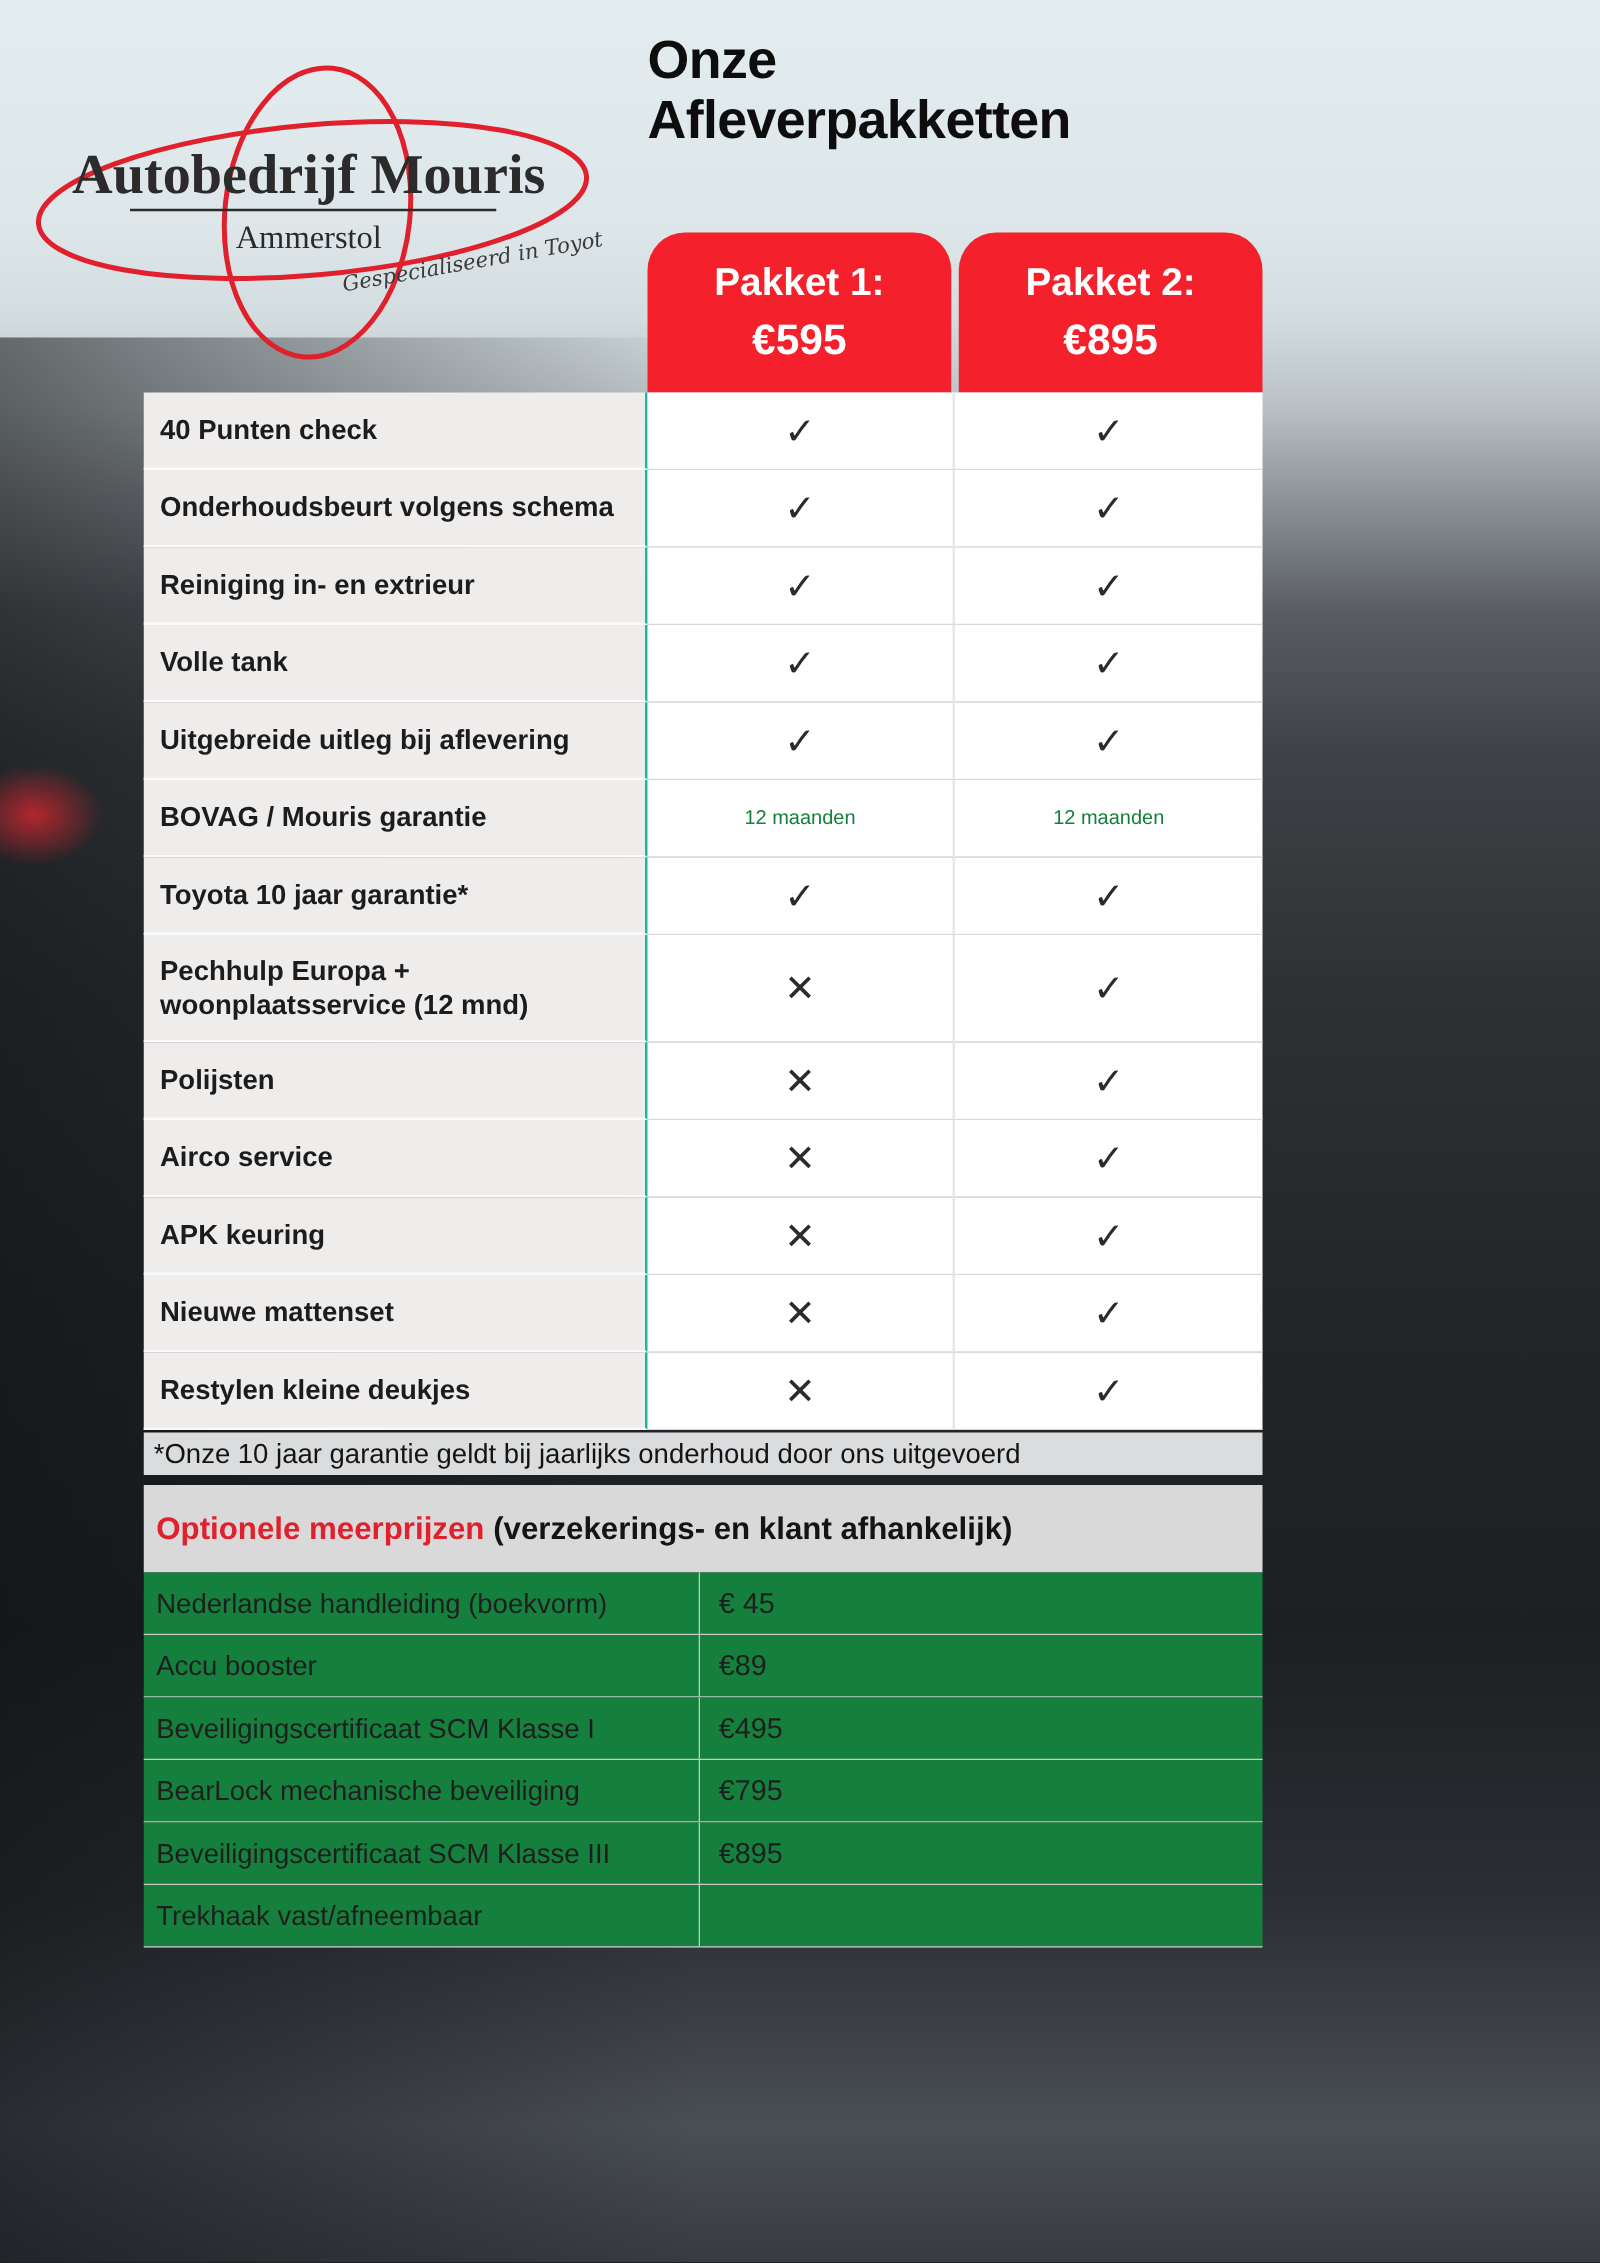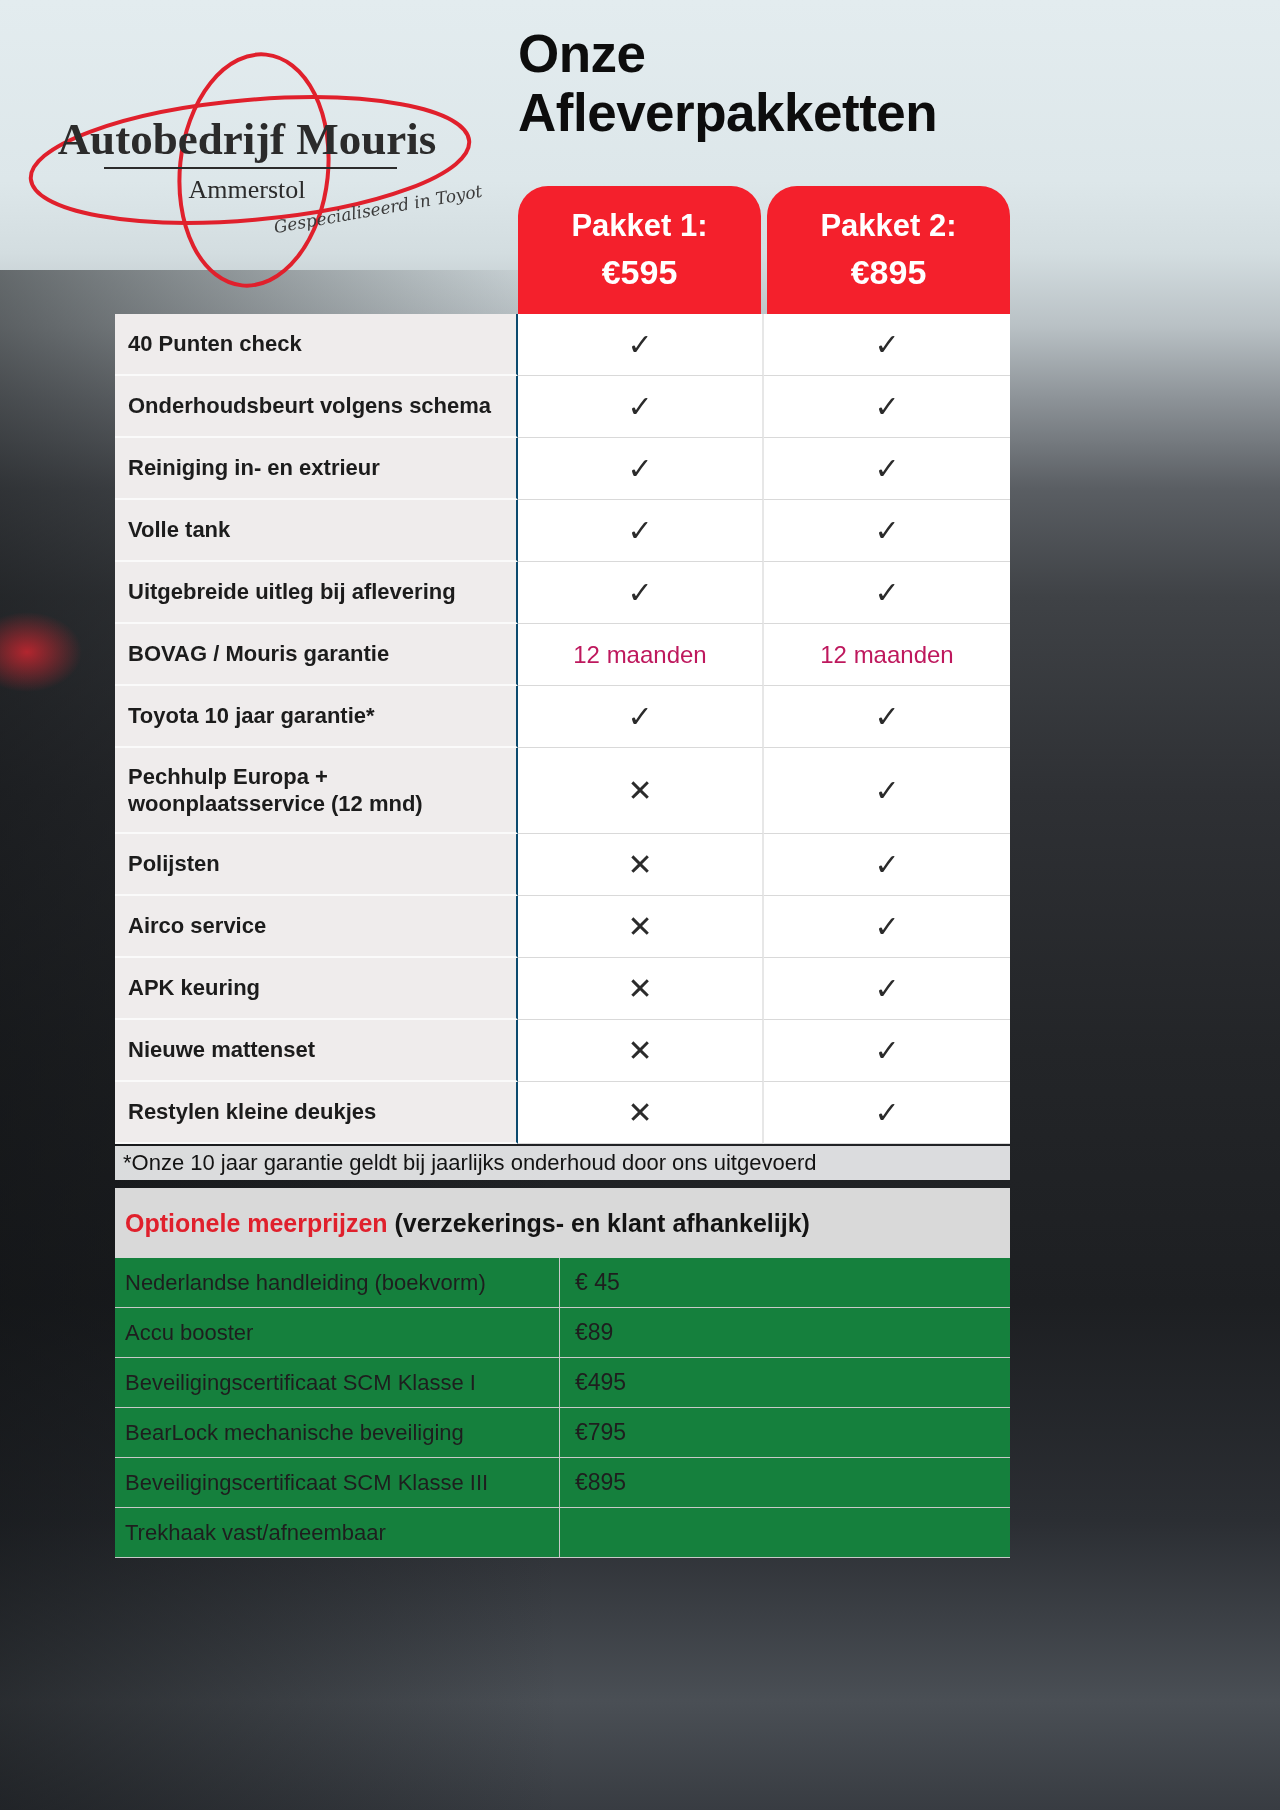--- a/index.html
+++ b/index.html
@@ -19,45 +19,45 @@
     position:absolute; left:0; top:270px; width:560px; height:1540px;
     background:linear-gradient(90deg, rgba(14,16,18,.55), rgba(14,16,18,0));
   }
   .taillight {
     position:absolute; left:-28px; top:612px; width:110px; height:80px; border-radius:50%;
     background:radial-gradient(closest-side, rgba(214,38,48,.8), rgba(214,38,48,0));
   }
   .logo { position:absolute; left:12px; top:42px; }
   .title {
     position:absolute; left:518px; top:24px; margin:0;
-    font-size:53px; line-height:1.12; font-weight:800; color:#0d0d0d; letter-spacing:-0.5px;
+    font-size:43px; line-height:1.12; font-weight:800; color:#0d0d0d; letter-spacing:-0.5px;
   }
   .tabs { position:absolute; left:518px; top:186px; width:492px; display:flex; gap:6px; }
   .tab {
     width:243px; height:128px; background:var(--accent_red, #f4202c);
     border-radius:30px 30px 0 0; color:#ffffff; text-align:center;
     display:flex; flex-direction:column; justify-content:center; gap:9px;
   }
   .tab-label { font-size:31px; font-weight:700; }
   .tab-price { font-size:34px; font-weight:700;text-align:center; }
 
   .cmp { position:absolute; left:115px; top:314px; width:895px; }
   .cmp-row { display:flex; height:62px; }
   .cmp-row.tall { height:86px; }
   .cmp-label {
     width:403px; background:var(--label_grey, #efecec); box-sizing:border-box;
     display:flex; align-items:center; padding-left:13px;
     font-weight:700; font-size:22px; color:#1c1c1c;
-    border-bottom:2px solid #fafafa; border-right:2px solid #0c4a6e;
+    border-bottom:2px solid #fafafa; border-right:2px solid #14b8a6;
     white-space:pre-line; line-height:1.25;
   }
   .cmp-cell {
     width:246px; background:#ffffff; box-sizing:border-box;
     display:flex; align-items:center; justify-content:center;
-    border-bottom:1px solid #d9d9d9; font-size:24px; color:#be185d;
+    border-bottom:1px solid #d9d9d9; font-size:16px; color:#15803d;
   }
   .cmp-cell.p1 { border-right:2px solid #e7e7e7; }
   .cmp-cell.mark { font-size:30px; color:#2b2b2b; }
 
   .footnote {
     position:absolute; left:115px; top:1146px; width:895px; height:34px;
     background:rgba(235,237,238,.92); box-sizing:border-box;
     display:flex; align-items:center; padding-left:8px;
     font-size:22px; color:#131313;
   }

